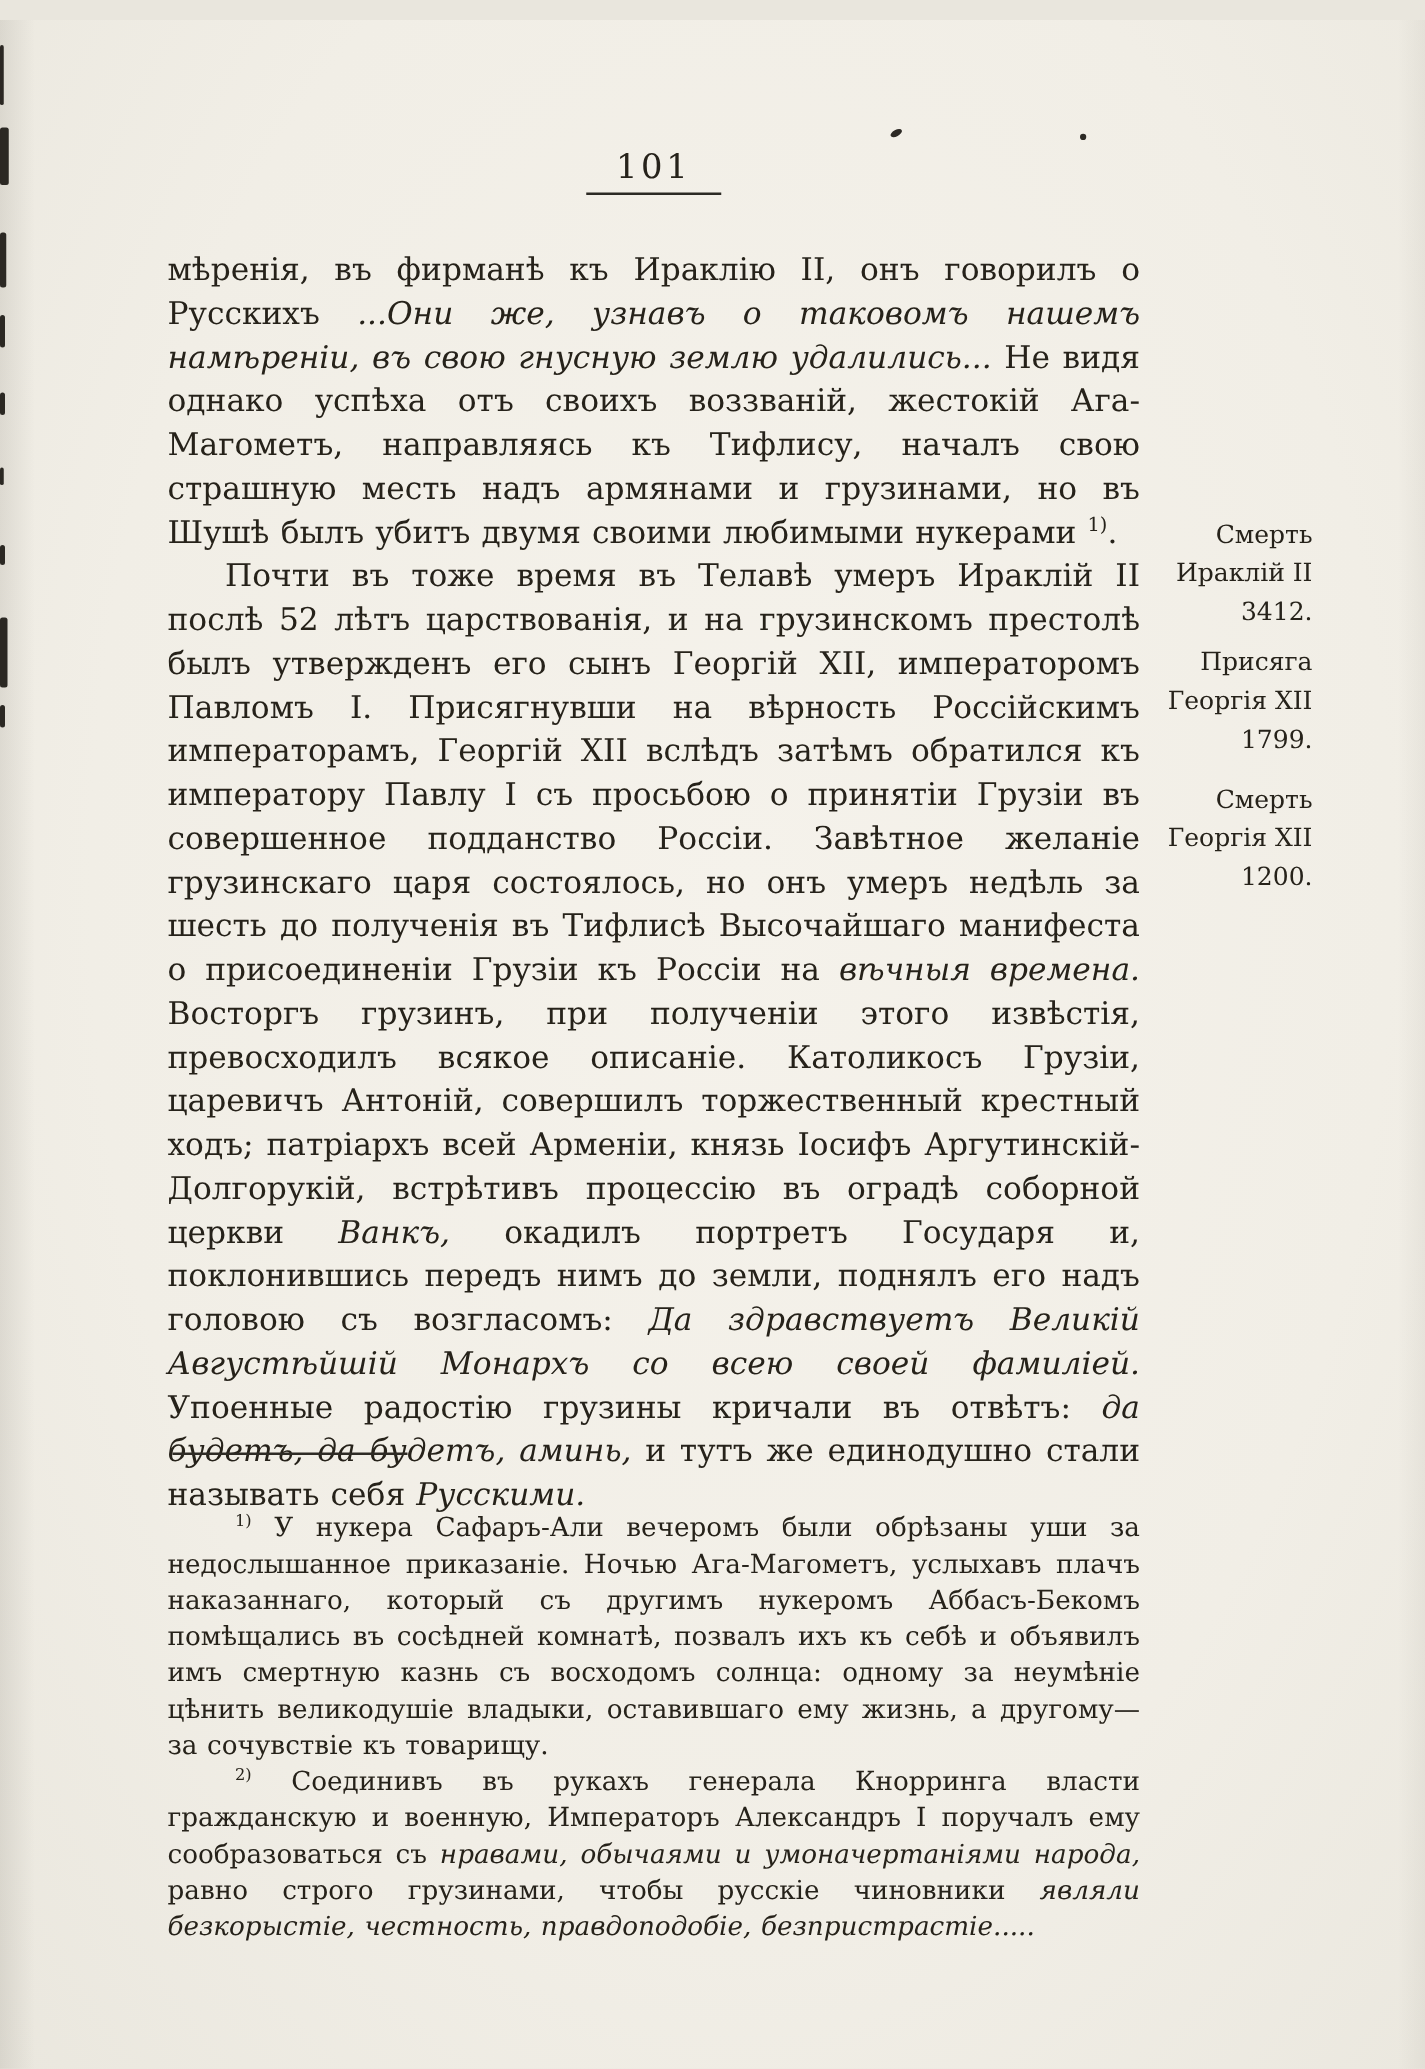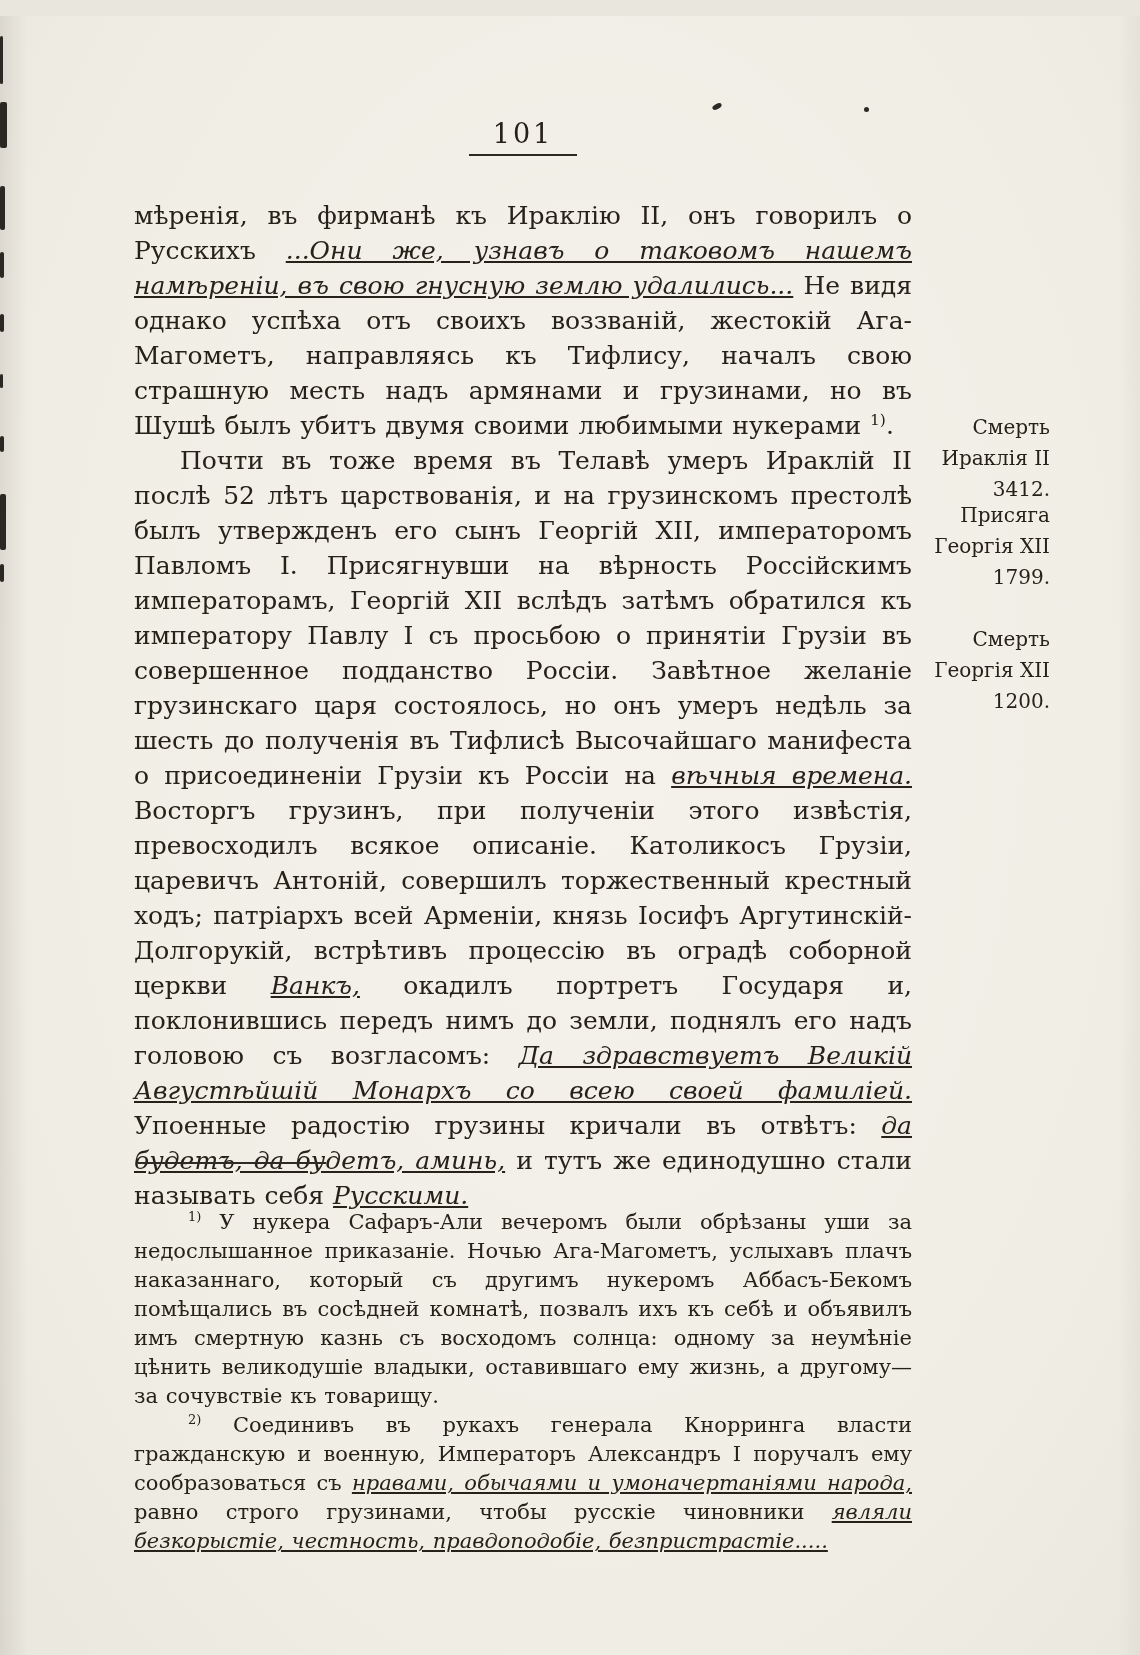--- a/index.html
+++ b/index.html
@@ -26,21 +26,21 @@
   }
 
   
   .main-text {
     position:absolute; top:182px; left:134px; width:778px;
     font-size:25px; line-height:35px; text-align:justify;
     word-spacing:1px;
   }
   .para { margin:0; }
   .para.indent { text-indent:46px; }
-  .main-text i, .footnotes i { font-style:italic;text-decoration:underline; }
+  .main-text i, .footnotes i { font-style:italic; }
   sup { font-size:0.62em; vertical-align:super; line-height:0; }
 
   
   .margin-notes { position:absolute; top:0; left:914px; width:136px; font-size:20px; line-height:31px; }
   .note { position:absolute; left:0; width:136px; text-align:center; }
   .note-line { white-space:nowrap;text-align:right; }
 
   
   .footnote-rule {
     position:absolute; top:1146px; left:138px; width:188px;
@@ -91,24 +91,24 @@
   </div>
 
   <div class="main-text">
     <p class="para"><span>мѣренія, въ фирманѣ къ Ираклію II, онъ говорилъ о Русскихъ </span><i>...Они же, узнавъ о таковомъ нашемъ намѣреніи, въ свою гнусную землю удалились...</i><span> Не видя однако успѣха отъ своихъ воззваній, жестокій Ага-Магометъ, направляясь къ Тифлису, началъ свою страшную месть надъ армянами и грузинами, но въ Шушѣ былъ убитъ двумя своими любимыми нукерами </span><sup>1)</sup><span>.</span></p>
     <p class="para indent"><span>Почти въ тоже время въ Телавѣ умеръ Ираклій II послѣ 52 лѣтъ царствованія, и на грузинскомъ престолѣ былъ утвержденъ его сынъ Георгій XII, императоромъ Павломъ I. Присягнувши на вѣрность Россійскимъ императорамъ, Георгій XII вслѣдъ затѣмъ обратился къ императору Павлу I съ просьбою о принятіи Грузіи въ совершенное подданство Россіи. Завѣтное желаніе грузинскаго царя состоялось, но онъ умеръ недѣль за шесть до полученія въ Тифлисѣ Высочайшаго манифеста о присоединеніи Грузіи къ Россіи на </span><i>вѣчныя времена.</i><span> Восторгъ грузинъ, при полученіи этого извѣстія, превосходилъ всякое описаніе. Католикосъ Грузіи, царевичъ Антоній, совершилъ торжественный крестный ходъ; патріархъ всей Арменіи, князь Іосифъ Аргутинскій-Долгорукій, встрѣтивъ процессію въ оградѣ соборной церкви </span><i>Ванкъ,</i><span> окадилъ портретъ Государя и, поклонившись передъ нимъ до земли, поднялъ его надъ головою съ возгласомъ: </span><i>Да здравствуетъ Великій Августѣйшій Монархъ со всею своей фамиліей.</i><span> Упоенные радостію грузины кричали въ отвѣтъ: </span><i>да будетъ, да будетъ, аминь,</i><span> и тутъ же единодушно стали называть себя </span><i>Русскими.</i></p>
   </div>
 
   <aside class="margin-notes">
     <div class="note" style="top:396px">
       <div class="note-line">Смерть</div>
-      <div class="note-line">Ираклія II</div>
+      <div class="note-line">Ираклій II</div>
       <div class="note-line">3412.</div>
     </div>
-    <div class="note" style="top:484px">
+    <div class="note" style="top:498px">
       <div class="note-line">Присяга</div>
       <div class="note-line">Георгія XII</div>
       <div class="note-line">1799.</div>
     </div>
     <div class="note" style="top:608px">
       <div class="note-line">Смерть</div>
       <div class="note-line">Георгія XII</div>
       <div class="note-line">1200.</div>
     </div>
   </aside>

